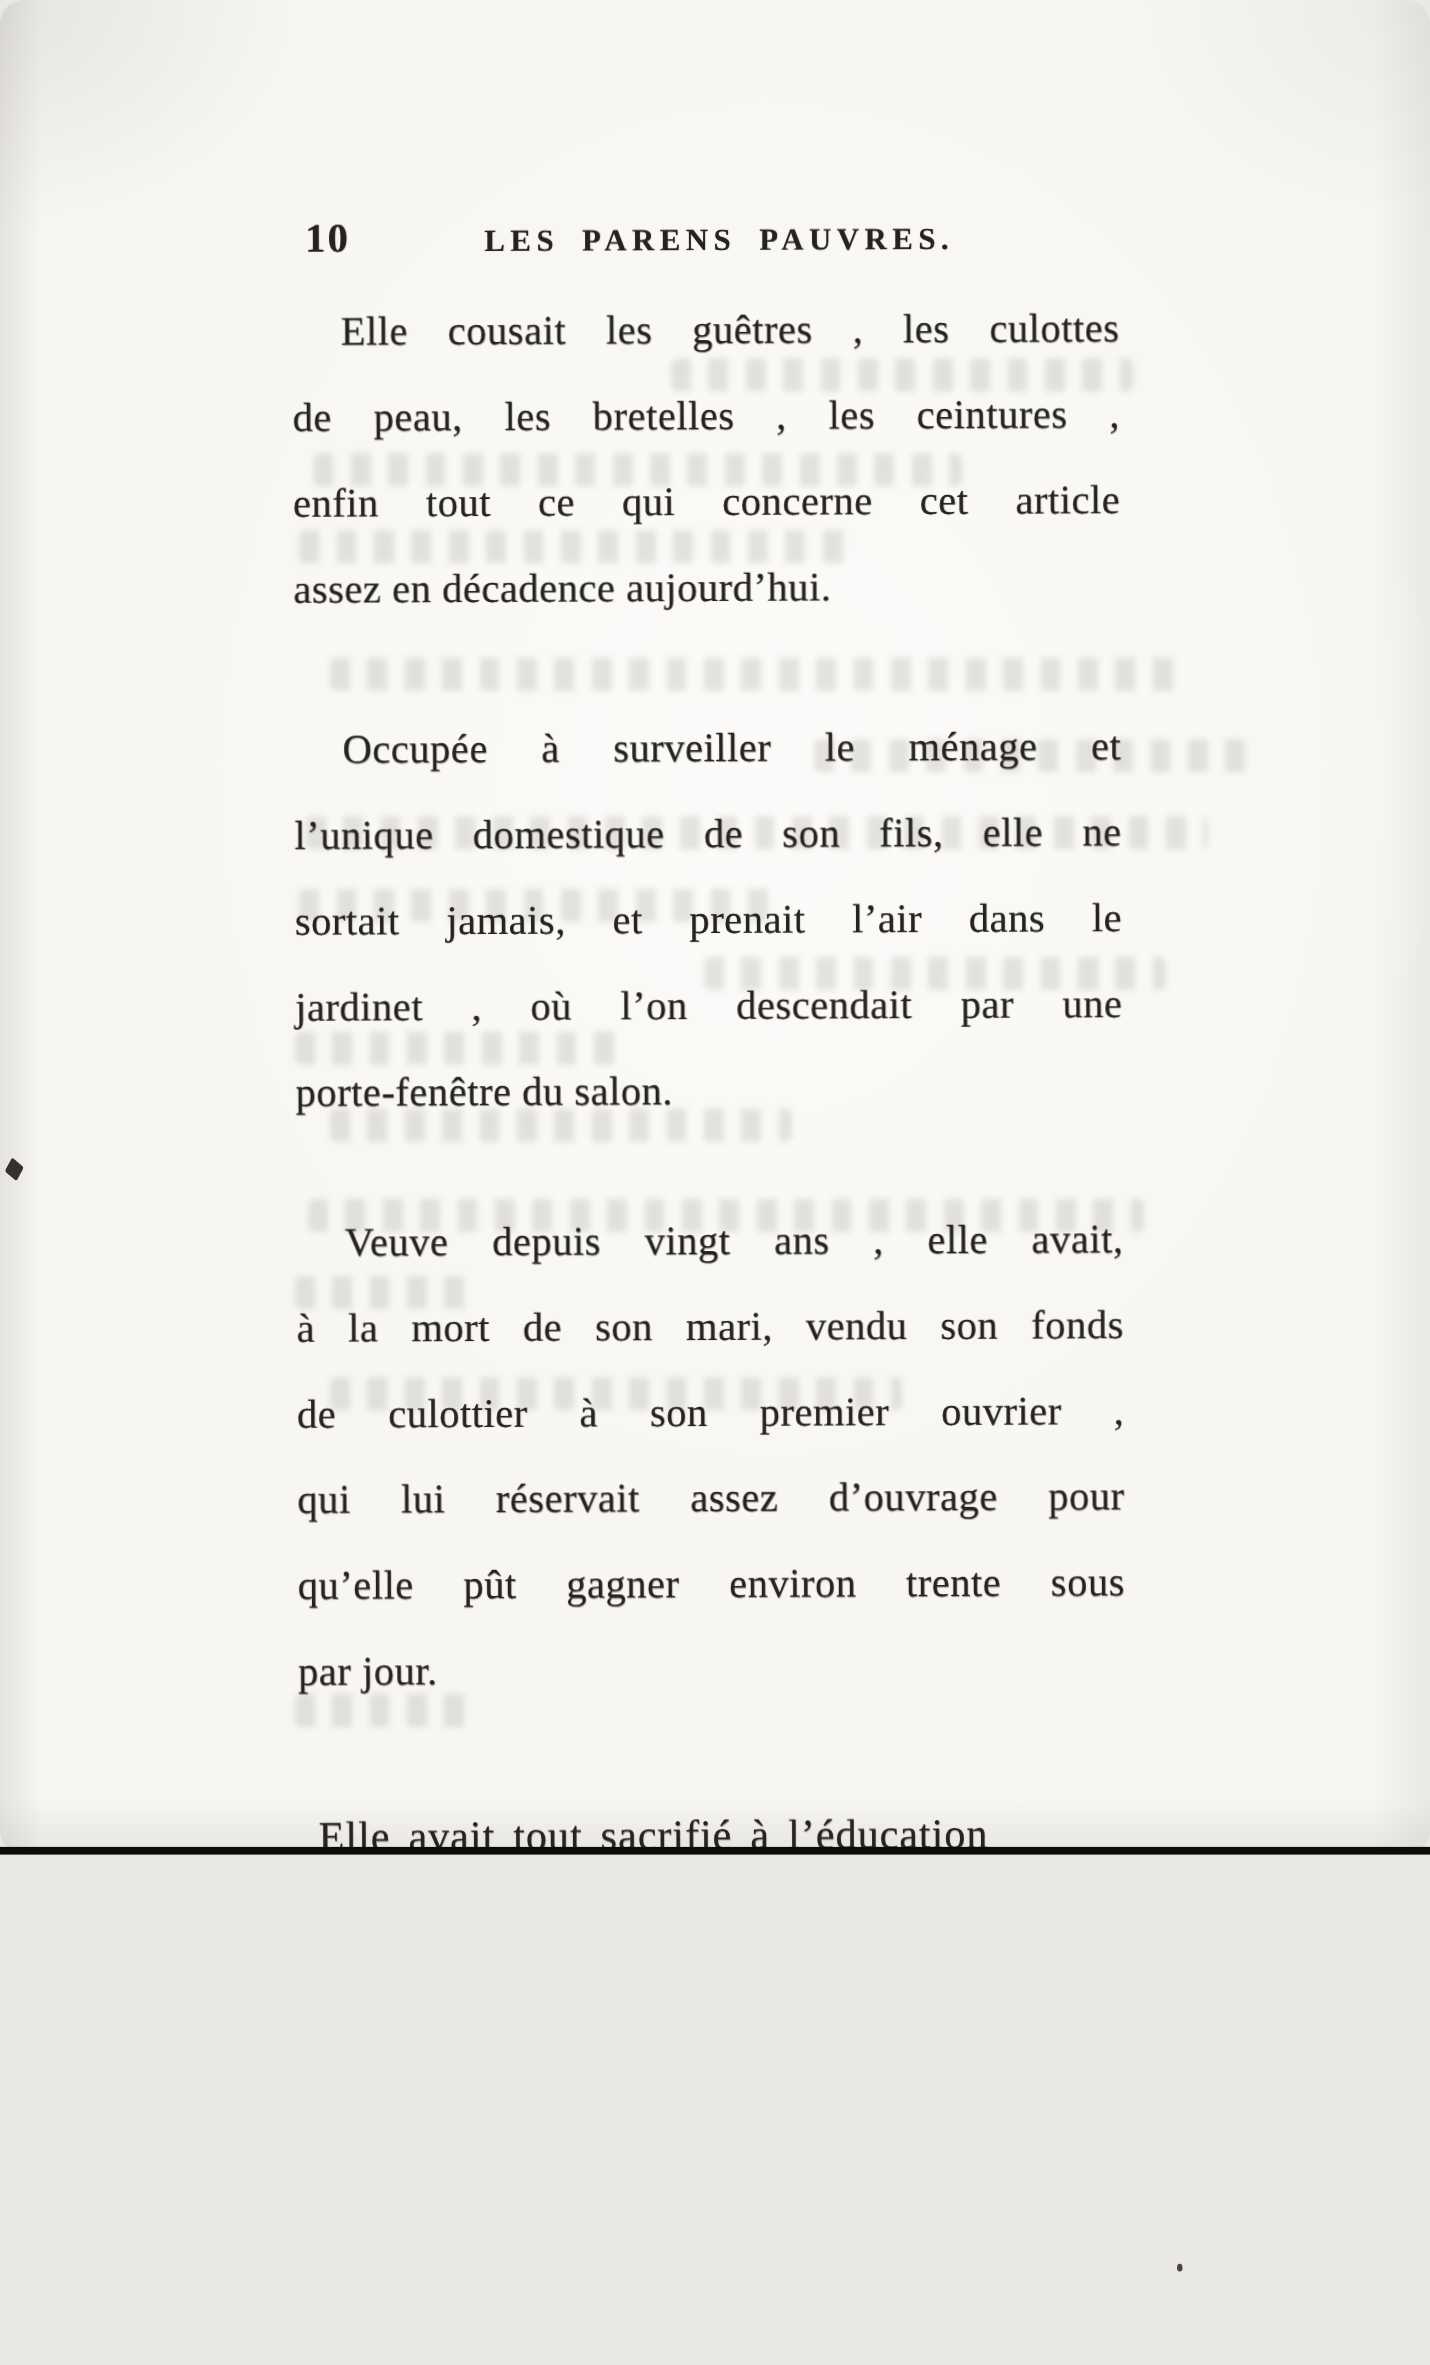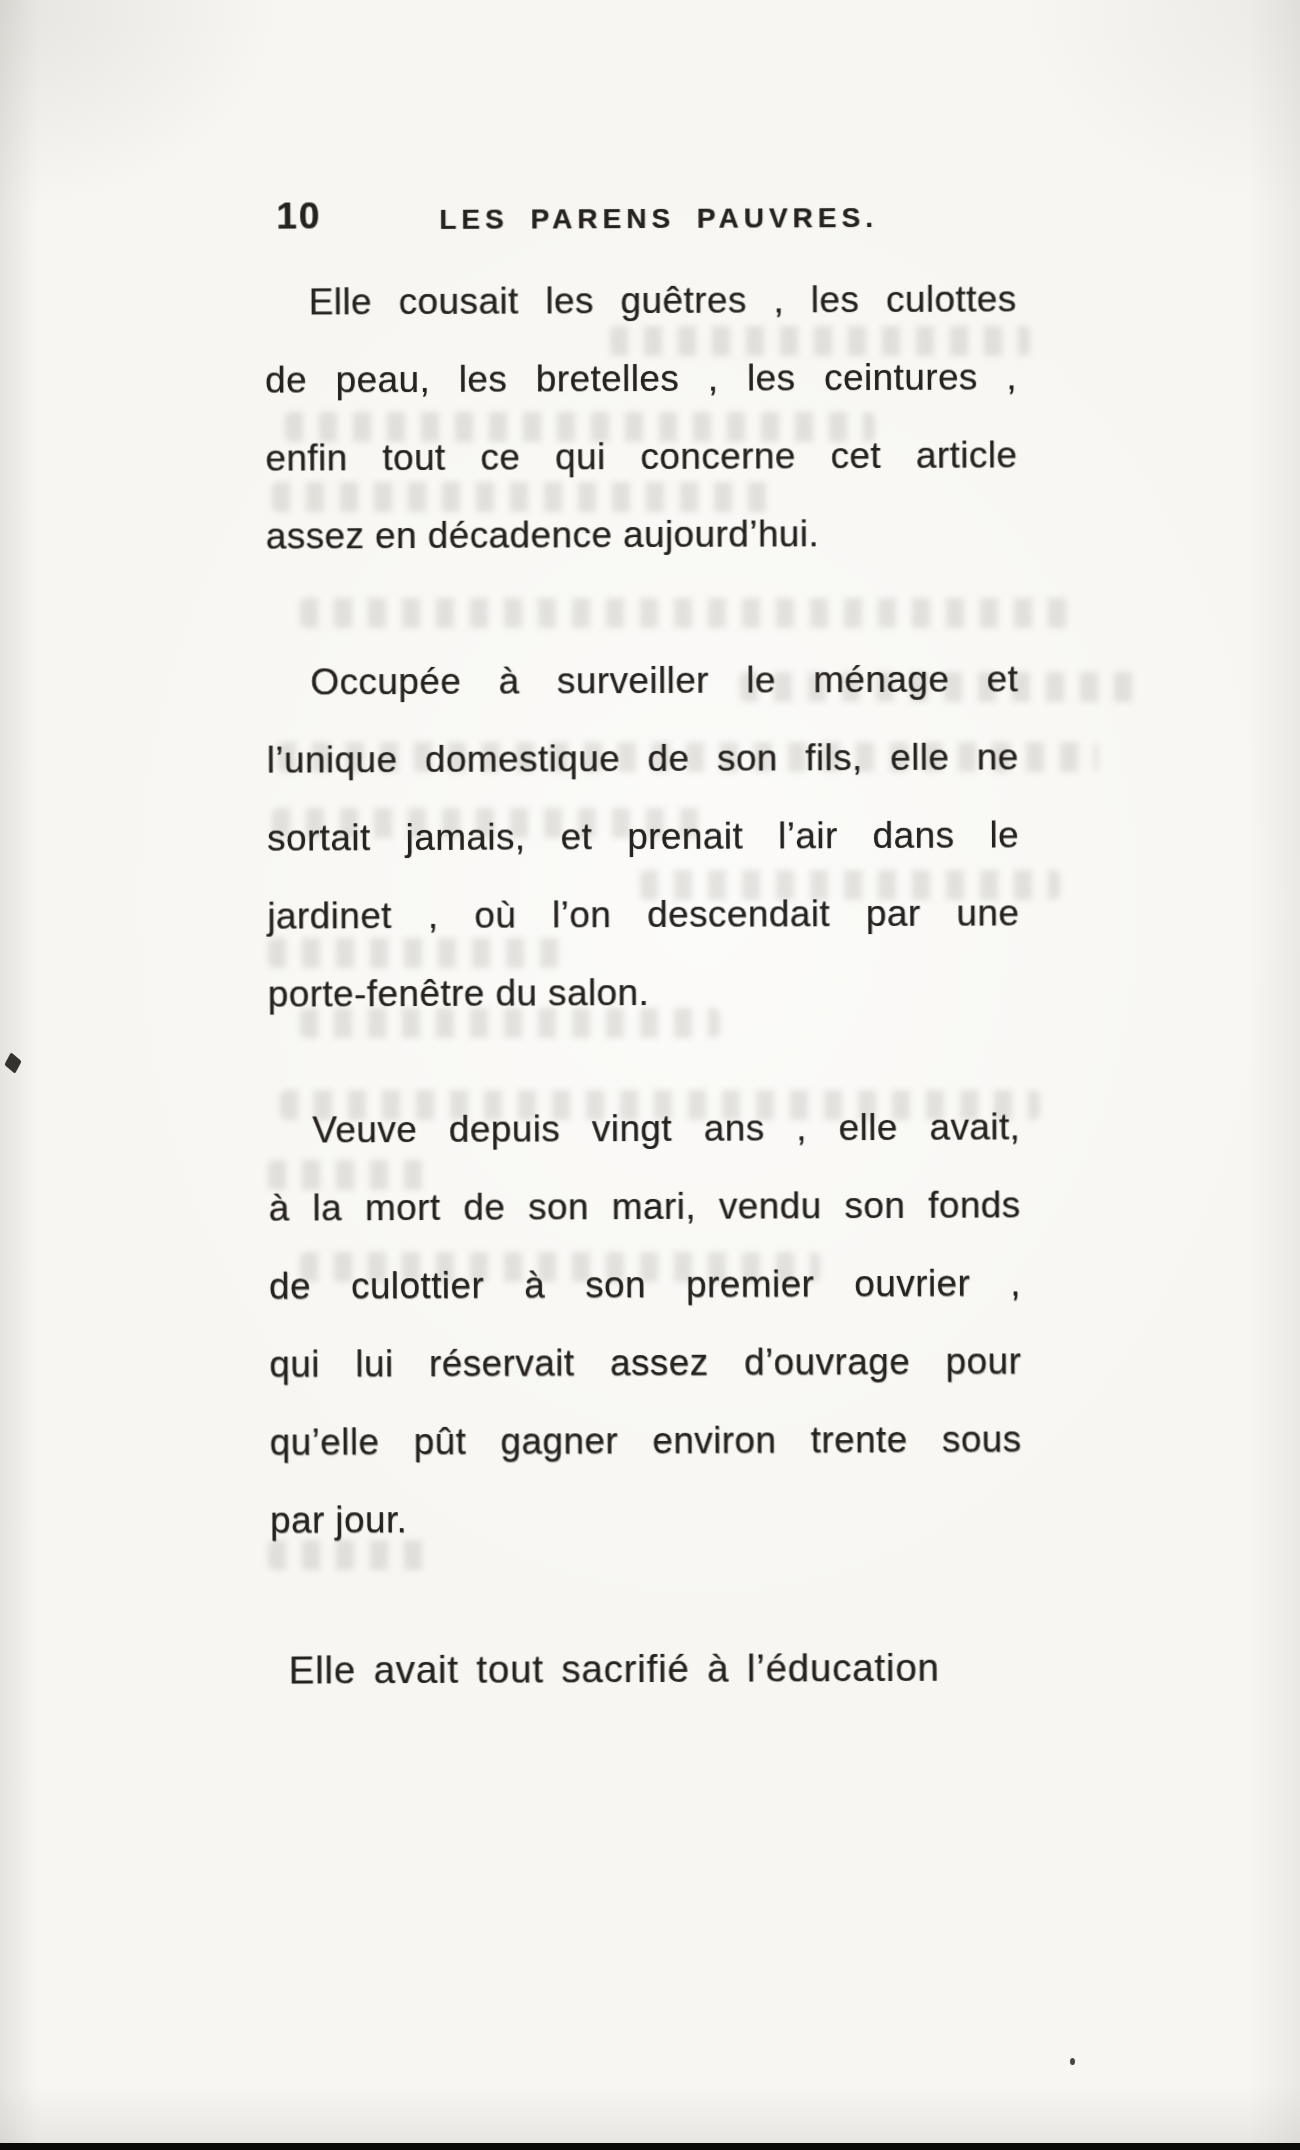--- a/index.html
+++ b/index.html
@@ -7,30 +7,31 @@
     padding: 0;
     width: 1300px;
     height: 2150px;
     overflow: hidden;
     background: #e9e8e4;
   }
   .scan {
     position: absolute;
     inset: 0;
     width: 1300px;
-    height: 2150px;
+    height: 1686px;
     background-color: #f7f6f2;
     background-image:
       radial-gradient(ellipse 900px 1100px at 54% 42%, rgba(255,255,255,0.55), rgba(255,255,255,0) 70%),
       radial-gradient(ellipse 400px 300px at 0% 0%, rgba(150,147,140,0.18), rgba(150,147,140,0) 70%),
       radial-gradient(ellipse 400px 300px at 100% 0%, rgba(150,147,140,0.12), rgba(150,147,140,0) 70%),
       linear-gradient(90deg, rgba(165,162,155,0.22) 0%, rgba(165,162,155,0) 3%, rgba(165,162,155,0) 96%, rgba(165,162,155,0.16) 100%),
       linear-gradient(0deg, rgba(160,157,150,0.20) 0%, rgba(160,157,150,0) 3%);
-    font-family: Liberation Sans, sans-serif;
+    font-family: Liberation Serif, serif;
     color: #262220;
+    border-radius: 22px;
   }
   .text-layer {
     position: absolute;
     inset: 0;
     transform: rotate(-0.25deg);
     text-shadow: 0.4px 0.5px 0.8px rgba(45,40,33,0.55);
     filter: blur(0.32px);
   }
   .pagenum {
     position: absolute;

